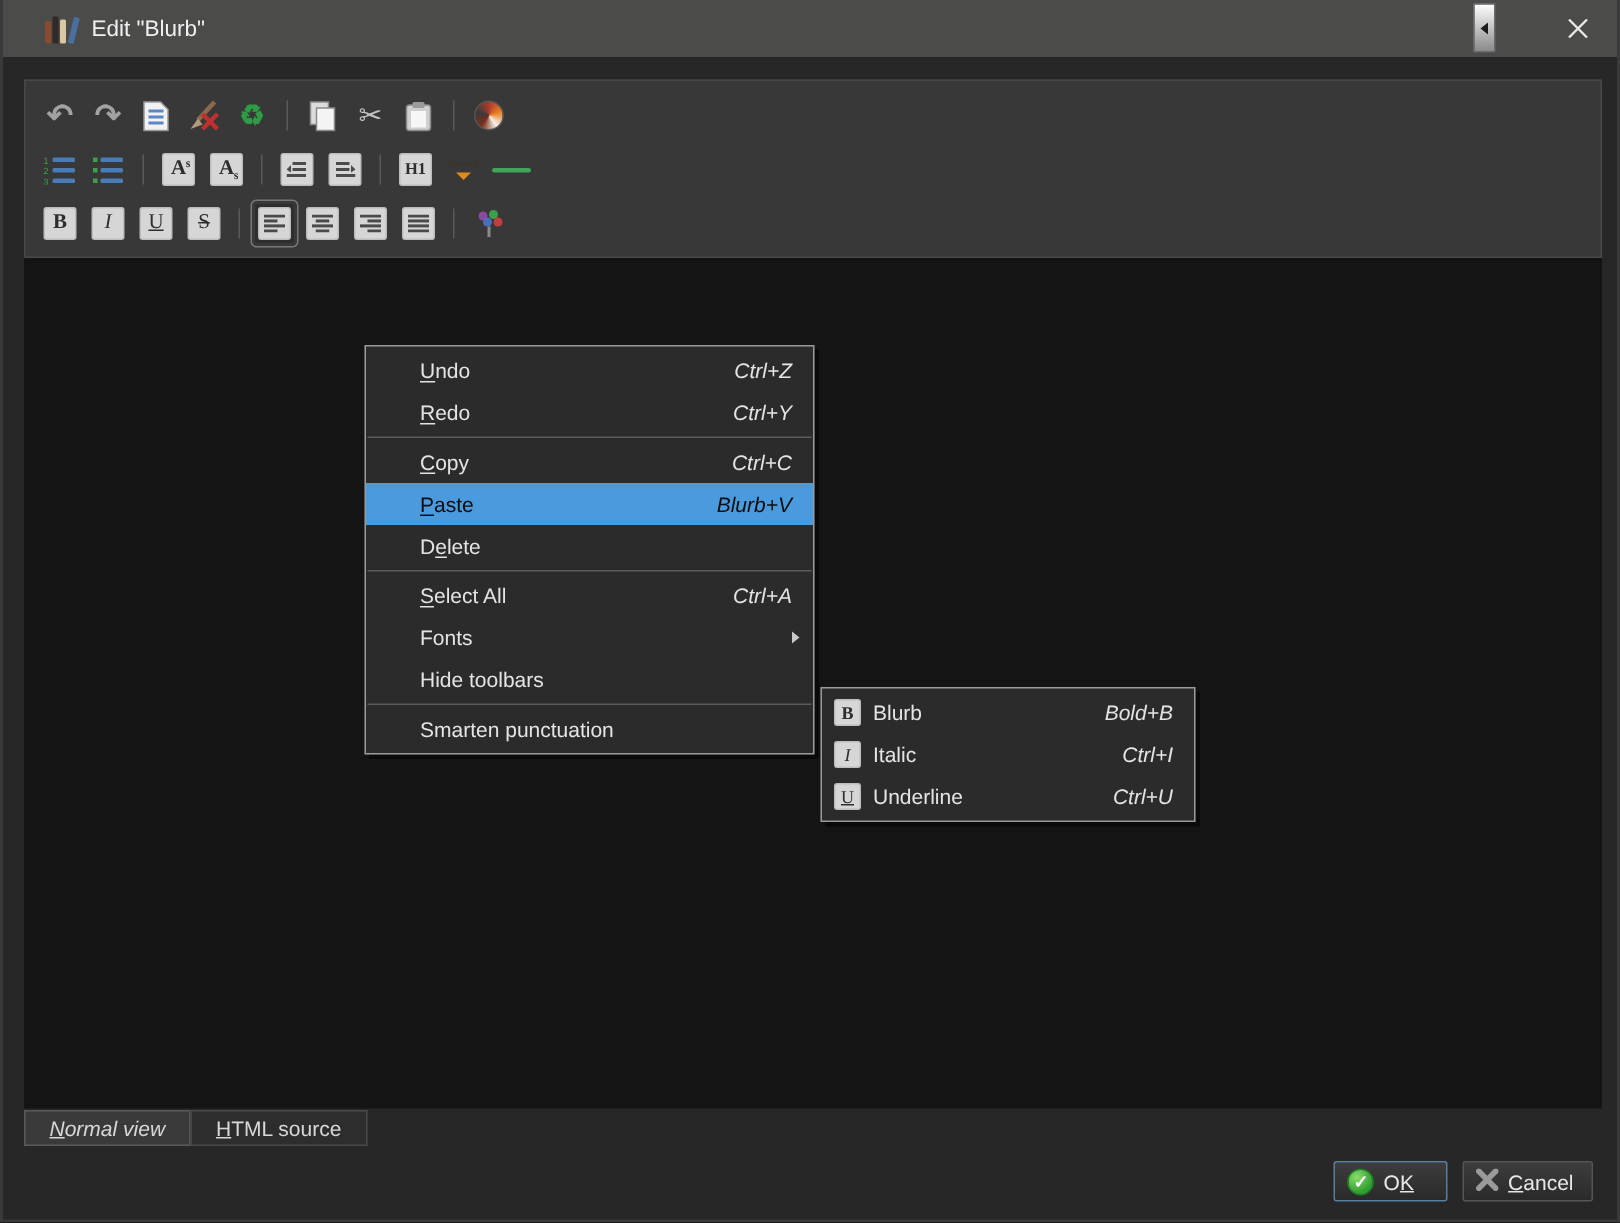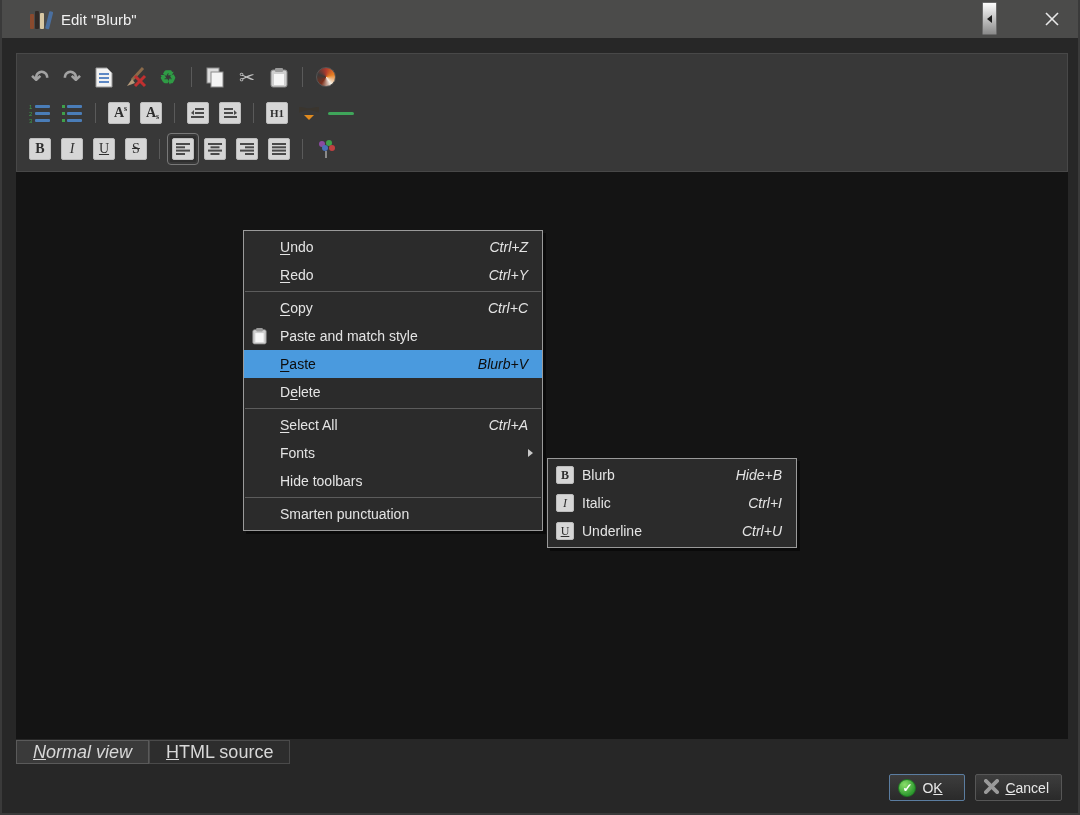--- a/index.html
+++ b/index.html
@@ -50,21 +50,21 @@
   .bgcolor-icon { display:flex; flex-direction:column; align-items:center; gap:2px; }
   .bgcolor-top { width:20px; height:6px; background:#3a352e;
                  clip-path:polygon(0 0,40% 30%,60% 30%,100% 0,100% 100%,55% 60%,45% 60%,0 100%); }
   .tri-orange { width:0; height:0; border-left:5px solid transparent; border-right:5px solid transparent; border-top:5px solid #e08a1e; }
 
   
   .editor { position:absolute; left:14px; top:172px; width:1052px; height:567px; background:#141414; }
 
   
   .tabbar { position:absolute; left:14px; top:740px; display:flex; }
-  .tab { height:24px; padding:0 16px; display:flex; align-items:center; font-size:18px; color:#d8d8d8;
+  .tab { height:24px; padding:0 16px; display:flex; align-items:center; font-size:14px; color:#d8d8d8;
          border:1px solid #4a4a4a; background:#2d2d2d; }
   .tab-active { background:#3a3a3a; border-color:#5a5a5a; font-style:italic; }
 
   
   .footer { position:absolute; right:16px; top:774px; display:flex; gap:10px; }
   .btn { height:27px; min-width:76px; padding:0 12px 0 8px; display:flex; align-items:center; gap:6px;
          background:linear-gradient(180deg,#3d3d3d,#2a2a2a); border:1px solid #565656; border-radius:2px;
          color:#e8e8e8; font-size:14px; }
   .btn-ok { border-color:#5b7da0; }
   .ok-circle { width:18px; height:18px; border-radius:50%; background:radial-gradient(circle at 35% 30%,#8ade6a,#2f9b30 70%);
@@ -323,35 +323,20 @@
     </div>
     <div class="msep"></div>
     <div class="mi">
       <span class="lbl">
           <span class="pre"></span>
           <span class="mn">C</span>
           <span class="post">opy</span>
         </span>
       <span class="sc">Ctrl+C</span>
     </div>
-    <div class="mi">
-      <span class="mi-icon">
-        <svg width="15" height="18" viewBox="0 0 18 21">
-            <rect x="1" y="3" width="16" height="17" rx="2" fill="#cfcfcf" stroke="#8a8a8a"></rect>
-            <rect x="5" y="1" width="8" height="4" rx="1" fill="#9a9a9a"></rect>
-            <rect x="4" y="7" width="10" height="11" fill="#f6f6f6"></rect>
-          </svg>
-      </span>
-      <span class="lbl">
-          <span class="pre">Paste and match style</span>
-          <span class="mn"></span>
-          <span class="post"></span>
-        </span>
-      <span class="sc"></span>
-    </div>
     <div class="mi mi-hl">
       <span class="lbl">
           <span class="pre"></span>
           <span class="mn">P</span>
           <span class="post">aste</span>
         </span>
       <span class="sc">Blurb+V</span>
     </div>
     <div class="mi">
       <span class="lbl">
@@ -392,21 +377,21 @@
           <span class="mn"></span>
           <span class="post"></span>
         </span>
     </div>
   </div>
 
   <div class="menu sub-menu">
     <div class="mi">
       <span class="mi-icon lightbtn menu-lightbtn lb-bold">B</span>
       <span class="lbl">Blurb</span>
-      <span class="sc">Hide+B</span>
+      <span class="sc">Bold+B</span>
     </div>
     <div class="mi">
       <span class="mi-icon lightbtn menu-lightbtn lb-italic">I</span>
       <span class="lbl">Italic</span>
       <span class="sc">Ctrl+I</span>
     </div>
     <div class="mi">
       <span class="mi-icon lightbtn menu-lightbtn lb-underline">U</span>
       <span class="lbl">Underline</span>
       <span class="sc">Ctrl+U</span>

